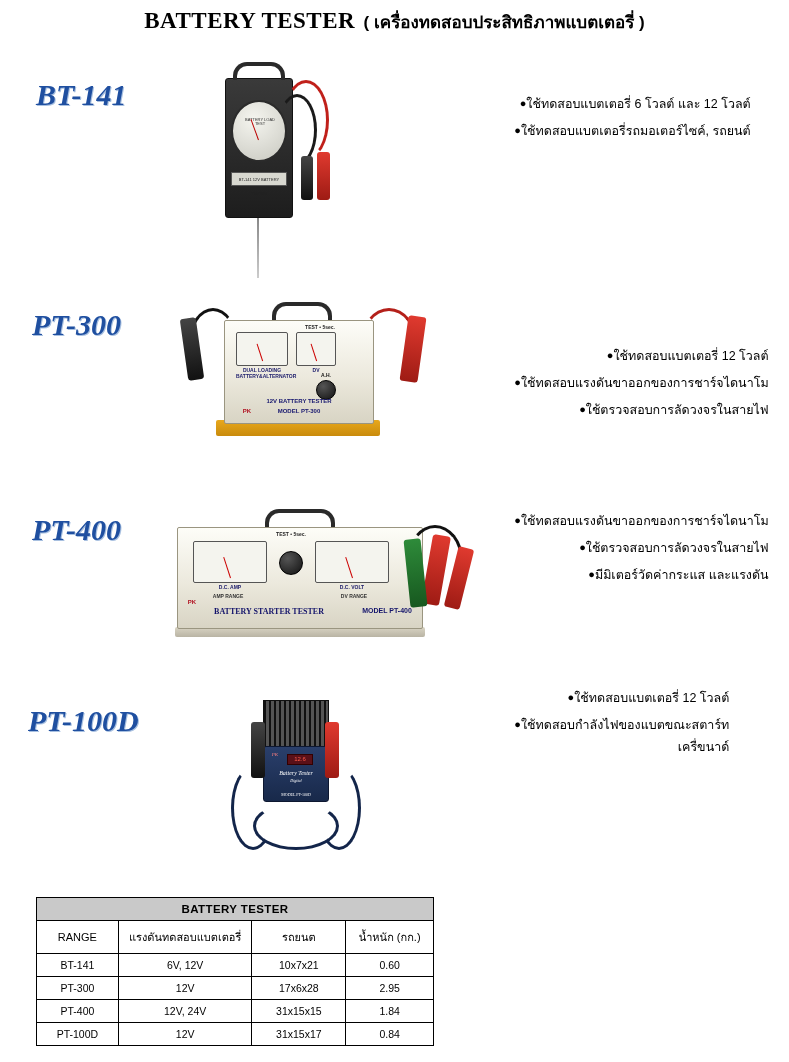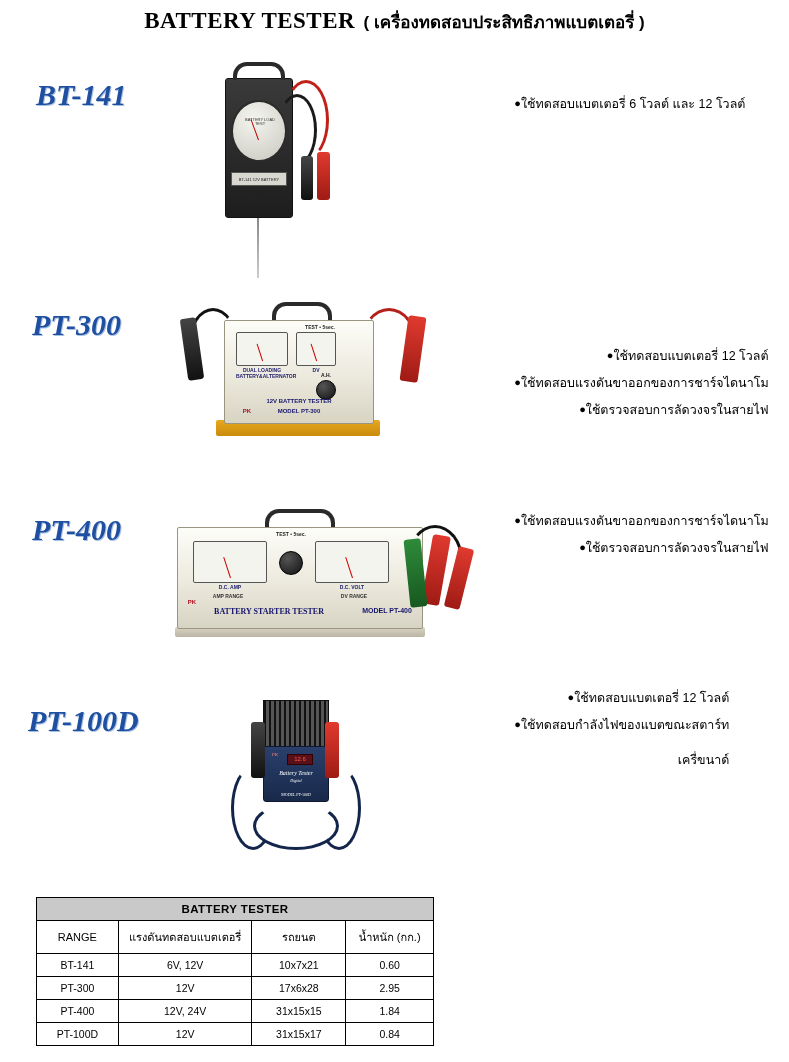--- a/index.html
+++ b/index.html
@@ -233,20 +233,21 @@
 
     <div class="cable" style="left:78px; top:20px; width:46px; height:80px; border-color:#c0201a; border-left-color:transparent; border-bottom-color:transparent;"></div>
     <div class="clamp-red" style="left:112px; top:92px; width:13px; height:48px;"></div>
 
     <div class="cable" style="left:72px; top:34px; width:40px; height:72px; border-color:#1a1a1a; border-left-color:transparent; border-bottom-color:transparent;"></div>
     <div class="clamp-black" style="left:96px; top:96px; width:12px; height:44px;"></div>
   </div>
 
   <div class="features" style="left:512px; top:36px;">
     <div class="feature"><span class="dot">●</span><span>ใช้ทดสอบแบตเตอรี่ 6 โวลต์ และ 12 โวลต์</span></div>
+    <div class="feature"><span class="dot">●</span><span>ใช้ทดสอบแบตเตอรี่รถมอเตอร์ไซค์, รถยนต์</span></div>
   </div>
 </div>
 
 <div class="product-row" style="top:290px; height:180px;">
 
   <div class="model-name" style="left:32px; top:18px;">PT-300</div>
 
   <div class="photo" style="left:180px; top:0px; width:310px; height:180px;">
 
     <div class="handle" style="left:92px; top:12px; width:60px; height:20px;"></div>
@@ -311,20 +312,21 @@
 
     <div class="cable" style="left:252px; top:30px; width:56px; height:70px; border-color:#111; border-left-color:transparent; border-bottom-color:transparent;"></div>
     <div class="clamp-red" style="left:272px; top:40px; width:18px; height:70px; transform:rotate(10deg);"></div>
     <div class="clamp-green" style="left:252px; top:44px; width:17px; height:68px; transform:rotate(-6deg);"></div>
     <div class="clamp-red" style="left:296px; top:52px; width:16px; height:62px; transform:rotate(14deg);"></div>
   </div>
 
   <div class="features" style="left:512px; top:18px;">
     <div class="feature"><span class="dot">●</span><span>ใช้ทดสอบแรงดันขาออกของการชาร์จไดนาโม</span></div>
     <div class="feature"><span class="dot">●</span><span>ใช้ตรวจสอบการลัดวงจรในสายไฟ</span></div>
+    <div class="feature"><span class="dot">●</span><span>มีมิเตอร์วัดค่ากระแส และแรงดัน</span></div>
   </div>
 </div>
 
 <div class="product-row" style="top:682px; height:200px;">
 
   <div class="model-name" style="left:28px; top:22px;">PT-100D</div>
 
   <div class="photo" style="left:225px; top:0px; width:200px; height:200px;">
 
     <div class="pt100-grill" style="left:38px; top:18px; width:66px; height:50px;"></div>
@@ -339,21 +341,21 @@
     <div class="clamp-black" style="left:26px; top:40px; width:14px; height:56px;"></div>
     <div class="clamp-red" style="left:100px; top:40px; width:14px; height:56px;"></div>
 
     <div class="cable" style="left:6px; top:84px; width:44px; height:84px; border-color:#13254a; border-top-color:transparent; border-right-color:transparent;"></div>
     <div class="cable" style="left:92px; top:84px; width:44px; height:84px; border-color:#13254a; border-top-color:transparent; border-left-color:transparent;"></div>
     <div class="cable" style="left:28px; top:120px; width:86px; height:48px; border-color:#13254a; border-top-color:transparent;"></div>
   </div>
 
   <div class="features" style="left:512px; top:8px;">
     <div class="feature"><span class="dot">●</span><span>ใช้ทดสอบแบตเตอรี่  12 โวลต์</span></div>
-    <div class="feature" style="margin-bottom:19px;font-family:Liberation Serif, serif;"><span class="dot">●</span><span>ใช้ทดสอบกำลังไฟของแบตขณะสตาร์ท</span></div>
+    <div class="feature" style="margin-bottom:6px;font-family:Liberation Serif, serif;"><span class="dot">●</span><span>ใช้ทดสอบกำลังไฟของแบตขณะสตาร์ท</span></div>
     <div class="feature">
         <span class="wrapline">เครื่ขนาด์</span>
       </div>
   </div>
 </div>
 
 <div class="spec-table-wrap">
   <table class="spec">
     <thead class="title">
       <tr>

